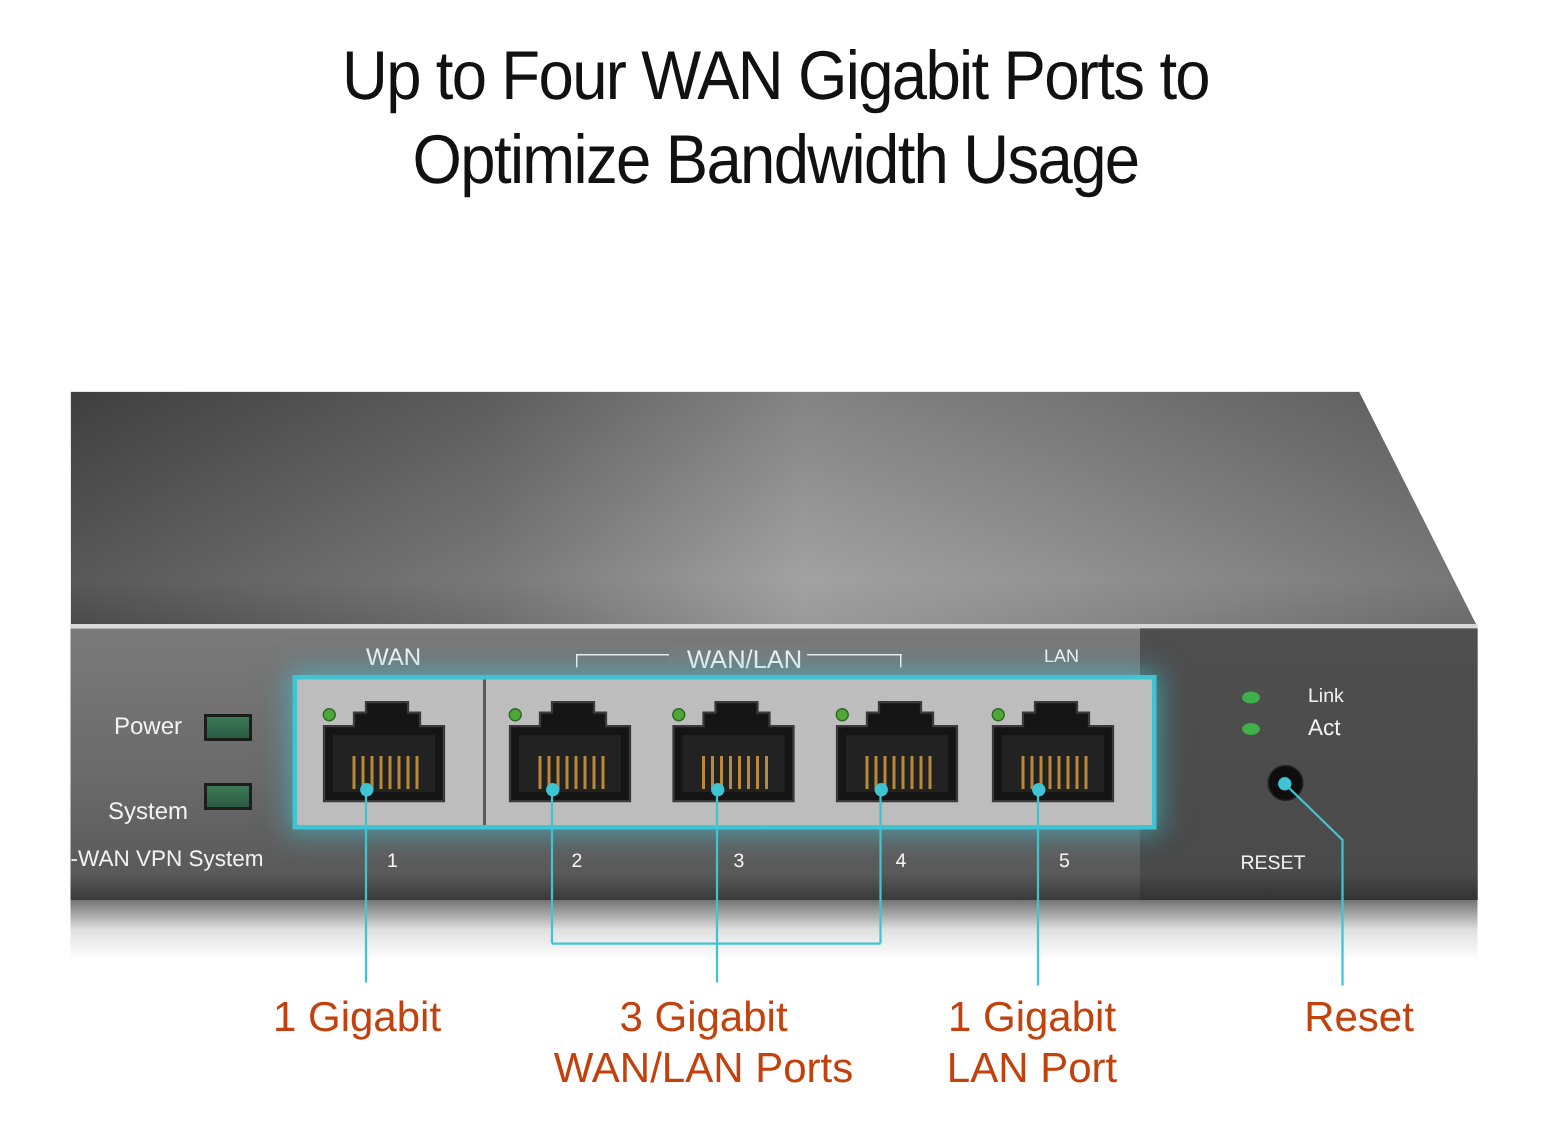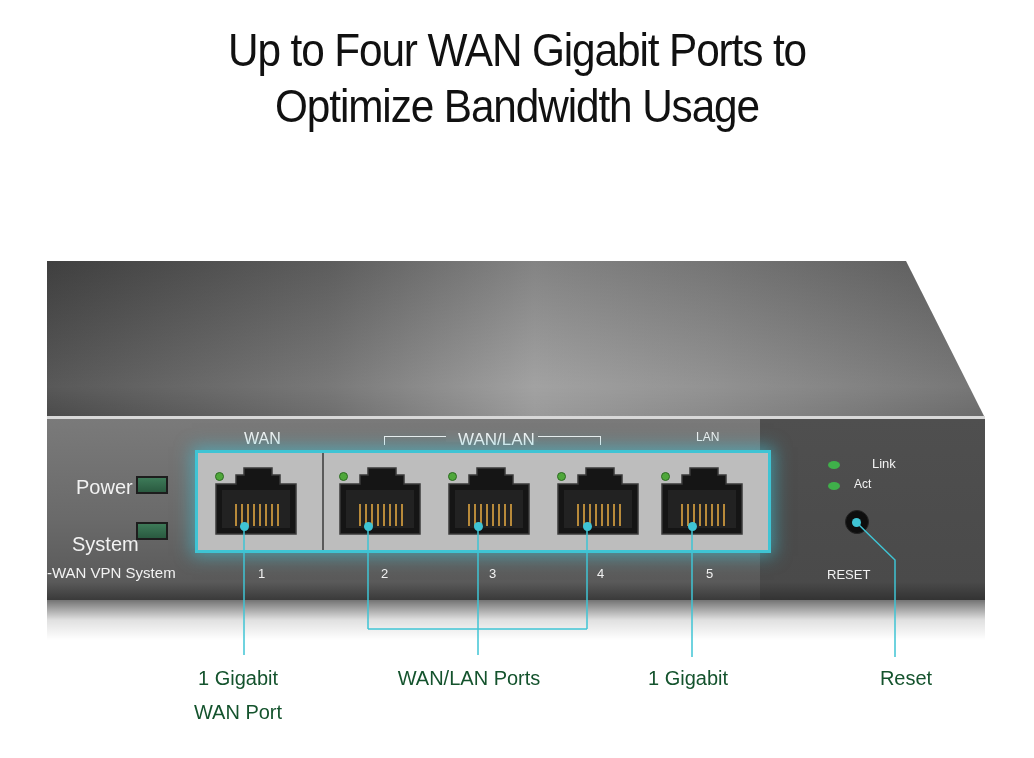--- a/index.html
+++ b/index.html
@@ -11,41 +11,41 @@
     clip-path: polygon(0 0, 859px 0, 938px 157px, 0 157px);
     background: linear-gradient(90deg, #4a4a4a 0%, #6d6d6d 30%, #9a9a9a 52%, #8a8a8a 70%, #6a6a6a 100%); }
   .top-surface::after { content:""; position:absolute; inset:0; background: linear-gradient(180deg, rgba(0,0,0,0.15) 0%, rgba(255,255,255,0.08) 80%, rgba(0,0,0,0) 100%); }
   .edge-highlight { position: absolute; left: 47px; top: 416px; width: 938px; height: 3px; background: #d8d8d8; }
 
   .front { position: absolute; left: 47px; top: 419px; width: 938px; height: 181px;
     background: linear-gradient(180deg, #7a7a7a 0%, #6a6a6a 55%, #5a5a5a 90%, #3a3a3a 100%); }
   .front-right { position:absolute; left: 760px; top: 419px; width: 225px; height: 181px; background: linear-gradient(180deg,#4f4f4f 0%, #4a4a4a 90%, #333 100%); }
   .shadow { position: absolute; left: 47px; top: 600px; width: 938px; height: 40px; background: linear-gradient(180deg, rgba(0,0,0,0.55) 0%, rgba(0,0,0,0.12) 50%, rgba(0,0,0,0) 100%); }
 
-  .label-w { position: absolute; color: #f2f2f2; font-size: 20px; white-space: nowrap; }
+  .label-w { position: absolute; color: #f2f2f2; font-size: 16px; white-space: nowrap; }
   .led-rect { position: absolute; width: 32px; height: 18px; background: linear-gradient(180deg,#3d7a58,#2a5a40); border: 2px solid #1d1d1d; box-sizing: border-box; }
 
   .panel { position: absolute; left: 198px; top: 453px; width: 570px; height: 97px; background: #bdbdbd;
     box-shadow: 0 0 0 3px #3fc4d4, 0 0 16px 6px rgba(60,200,220,0.55); }
   .panel-divider { position: absolute; left: 124px; top: 0; width: 2px; height: 97px; background: #5a5a5a; }
 
   .port { position: absolute; top: 11px; width: 88px; height: 74px; }
   .port svg { width: 88px; height: 74px; display: block; }
   .port-led { position: absolute; left: 3px; top: 8px; width: 7px; height: 7px; border-radius: 50%; background: #4fa73a; border: 1px solid #2c6a22; }
 
   .bracket-top { position: absolute; left: 384px; top: 436px; width: 217px; height: 9px; border: 1.5px solid #f0f0f0; border-bottom: none; box-sizing: border-box; }
   .bracket-gap { position: absolute; left: 446px; top: 430px; width: 92px; height: 12px; background: #7a7a7a; }
 
   .status-led { position: absolute; width: 12px; height: 8px; border-radius: 50%; background: #3fb04a; }
   .reset-hole { position: absolute; left: 845px; top: 510px; width: 22px; height: 22px; border-radius: 50%; background: #0e0e0e; border: 1px solid #222; }
 
   .callout-dot { position: absolute; width: 9px; height: 9px; border-radius: 50%; background: #3fc4d4; }
   .lines { position: absolute; left: 0; top: 0; }
 
-  .callout { position: absolute; color: #14532d; font-size: 20px; line-height: 34px; text-align: center; white-space: nowrap; transform: translateX(-50%); }
+  .callout { position: absolute; color: #c2410c; font-size: 28px; line-height: 34px; text-align: center; white-space: nowrap; transform: translateX(-50%); }
 </style>
 </head>
 <body>
 
 <div class="headline">
   <div>Up to Four WAN Gigabit Ports to</div>
   <div>Optimize Bandwidth Usage</div>
 </div>
 
 <div>
@@ -163,21 +163,21 @@
 
   <div class="label-w" style="left:258px; top:566px; font-size:13px;">1</div>
   <div class="label-w" style="left:381px; top:566px; font-size:13px;">2</div>
   <div class="label-w" style="left:489px; top:566px; font-size:13px;">3</div>
   <div class="label-w" style="left:597px; top:566px; font-size:13px;">4</div>
   <div class="label-w" style="left:706px; top:566px; font-size:13px;">5</div>
 
   <div class="status-led" style="left:828px; top:461px;"></div>
   <div class="label-w" style="left:854px; top:456px; font-size:13px;margin-left:18px;">Link</div>
   <div class="status-led" style="left:828px; top:482px;"></div>
-  <div class="label-w" style="left:854px; top:477px; font-size:12px;">Act</div>
+  <div class="label-w" style="left:872px; top:477px; font-size:15px;">Act</div>
 
   <div class="reset-hole"></div>
   <div class="label-w" style="left:827px; top:567px; font-size:13px;">RESET</div>
 </div>
 
 <svg class="lines" width="1034" height="758">
   <g stroke="#3fc4d4" stroke-width="1.5" fill="none">
     <line x1="244" y1="526" x2="244" y2="655"></line>
     <line x1="368" y1="526" x2="368" y2="629"></line>
     <line x1="478" y1="526" x2="478" y2="655"></line>
@@ -189,23 +189,24 @@
 </svg>
 <div class="callout-dot" style="left:240px; top:522px;"></div>
 <div class="callout-dot" style="left:364px; top:522px;"></div>
 <div class="callout-dot" style="left:474px; top:522px;"></div>
 <div class="callout-dot" style="left:583px; top:522px;"></div>
 <div class="callout-dot" style="left:688px; top:522px;"></div>
 <div class="callout-dot" style="left:852px; top:518px;"></div>
 
 <div class="callout" style="left:238px; top:661px;">
   <div>1 Gigabit</div>
-  <div>WAN Port</div>
 </div>
 <div class="callout" style="left:469px; top:661px;">
+  <div>3 Gigabit</div>
   <div>WAN/LAN Ports</div>
 </div>
 <div class="callout" style="left:688px; top:661px;">
   <div>1 Gigabit</div>
+  <div>LAN Port</div>
 </div>
 <div class="callout" style="left:906px; top:661px;">
   <div>Reset</div>
 </div>
 
 </body></html>

